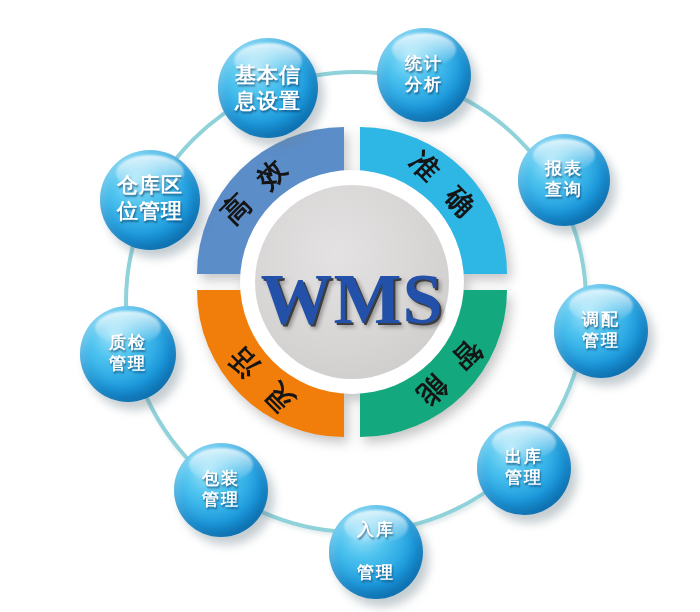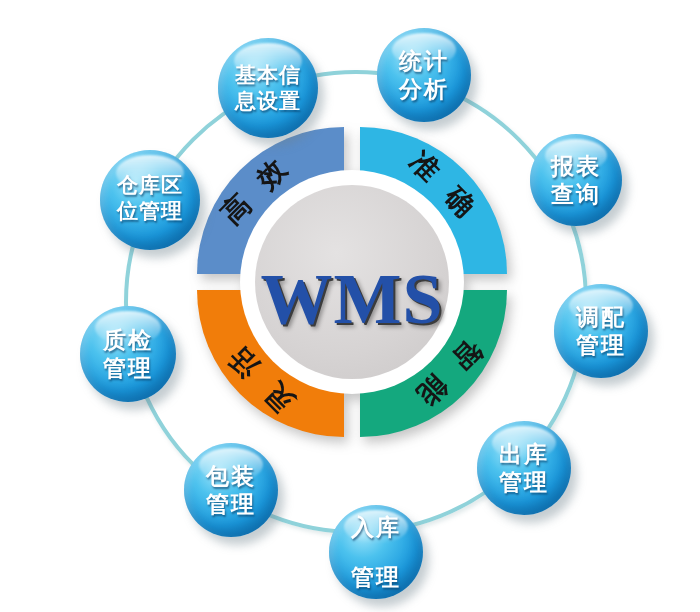--- a/index.html
+++ b/index.html
@@ -65,21 +65,21 @@
       inset 3px 5px 8px rgba(255,255,255,.3);
     display:flex;flex-direction:column;align-items:center;justify-content:center;
     color:#fff;font-weight:bold;text-align:center;
   }
   .gloss{
     position:absolute;left:16%;top:5%;width:68%;height:36%;border-radius:50%;
     background:linear-gradient(rgba(255,255,255,.8),rgba(255,255,255,0));
     filter:blur(1px);
   }
   .bubble .ln{
-    position:relative;font-size:23px;line-height:1.22;letter-spacing:2px;
+    position:relative;font-size:17px;line-height:1.22;letter-spacing:2px;
     text-shadow:1px 2px 2px rgba(10,60,100,.65);
   }
   .bubble.small .ln{font-size:21px;letter-spacing:1px;}
 </style>
 </head>
 <body>
 
 <div class="stage">
 
   <div class="ring"></div>
@@ -106,21 +106,21 @@
     <div class="ln">基本信</div>
     <div class="ln">息设置</div>
   </div>
 
   <div class="bubble" style="left:377px;top:28px;width:94px;height:94px;">
     <div class="gloss"></div>
     <div class="ln">统计</div>
     <div class="ln">分析</div>
   </div>
 
-  <div class="bubble" style="left:530px;top:134px;width:92px;height:92px;">
+  <div class="bubble" style="left:518px;top:134px;width:92px;height:92px;">
     <div class="gloss"></div>
     <div class="ln">报表</div>
     <div class="ln">查询</div>
   </div>
 
   <div class="bubble" style="left:554px;top:284px;width:94px;height:94px;">
     <div class="gloss"></div>
     <div class="ln">调配</div>
     <div class="ln">管理</div>
   </div>
@@ -130,21 +130,21 @@
     <div class="ln">出库</div>
     <div class="ln">管理</div>
   </div>
 
   <div class="bubble" style="left:329px;top:505px;width:94px;height:94px;gap:22px;">
     <div class="gloss"></div>
     <div class="ln">入库</div>
     <div class="ln">管理</div>
   </div>
 
-  <div class="bubble" style="left:184px;top:443px;width:94px;height:94px;">
+  <div class="bubble" style="left:174px;top:443px;width:94px;height:94px;">
     <div class="gloss"></div>
     <div class="ln">包装</div>
     <div class="ln">管理</div>
   </div>
 
   <div class="bubble" style="left:80px;top:306px;width:96px;height:96px;">
     <div class="gloss"></div>
     <div class="ln">质检</div>
     <div class="ln">管理</div>
   </div>

